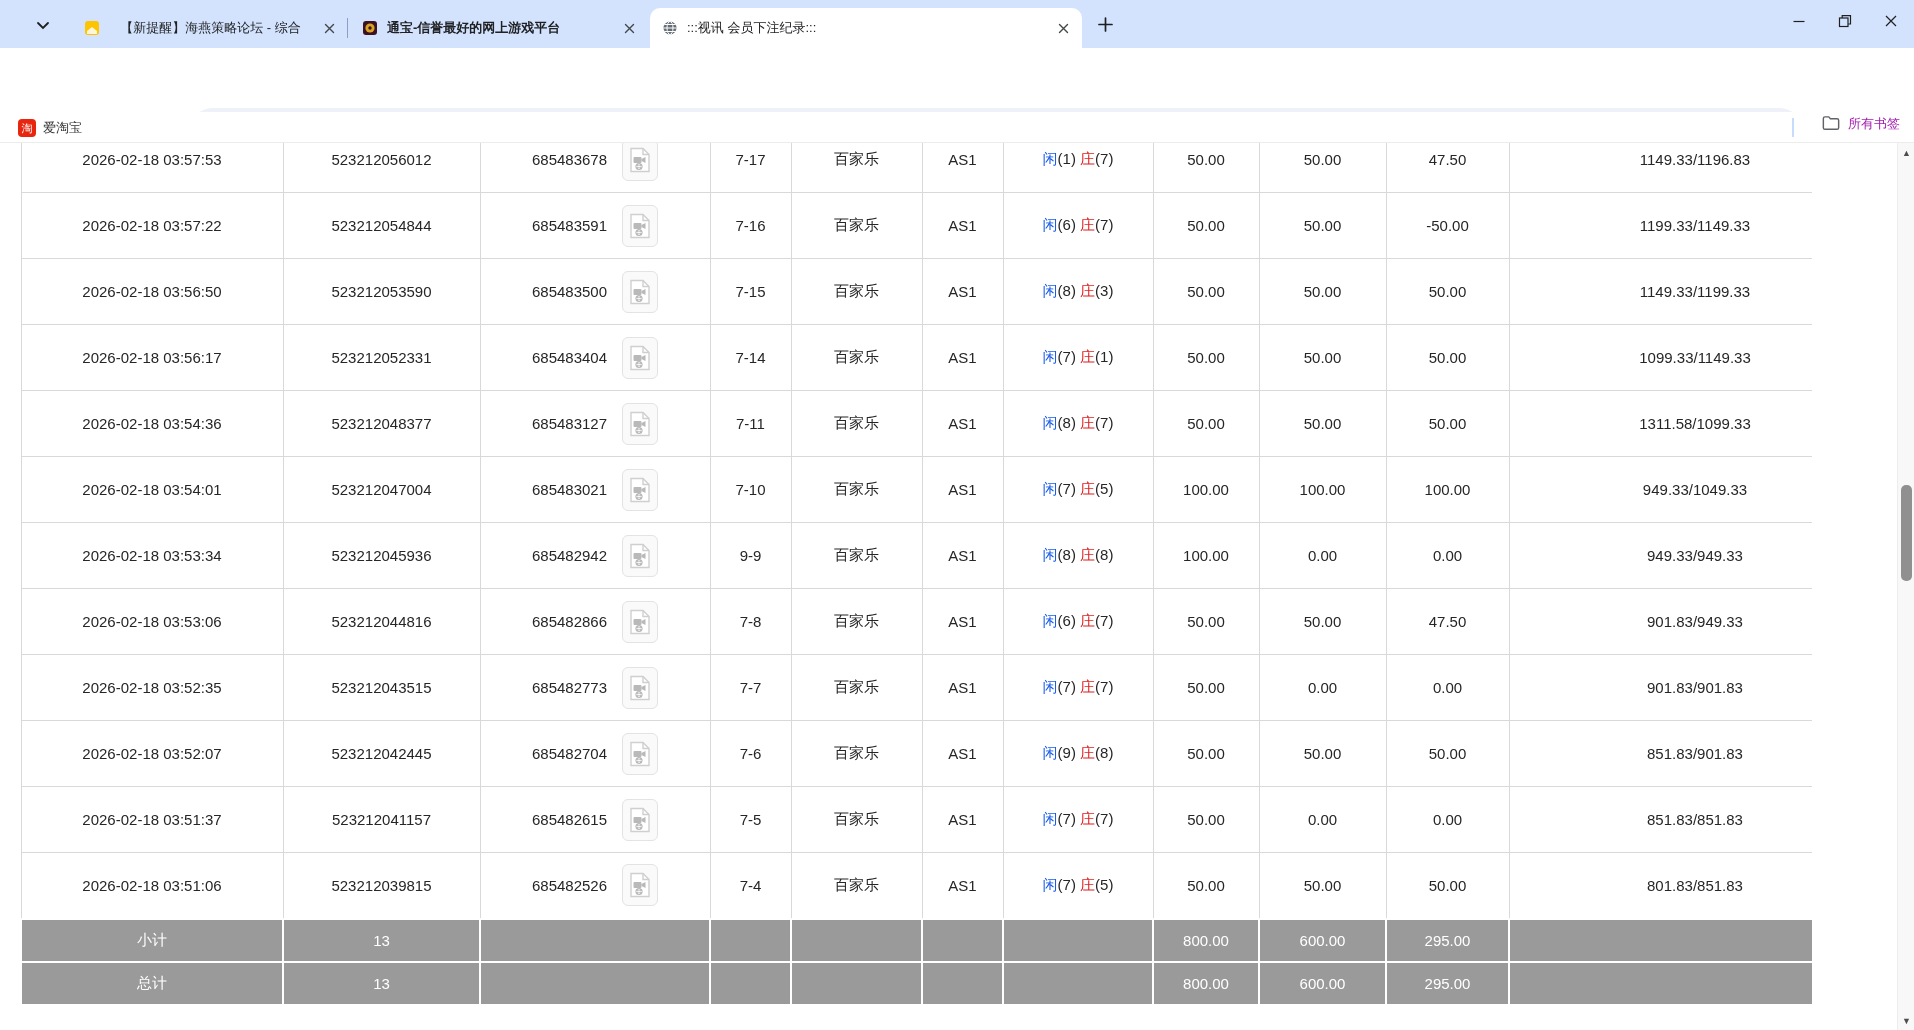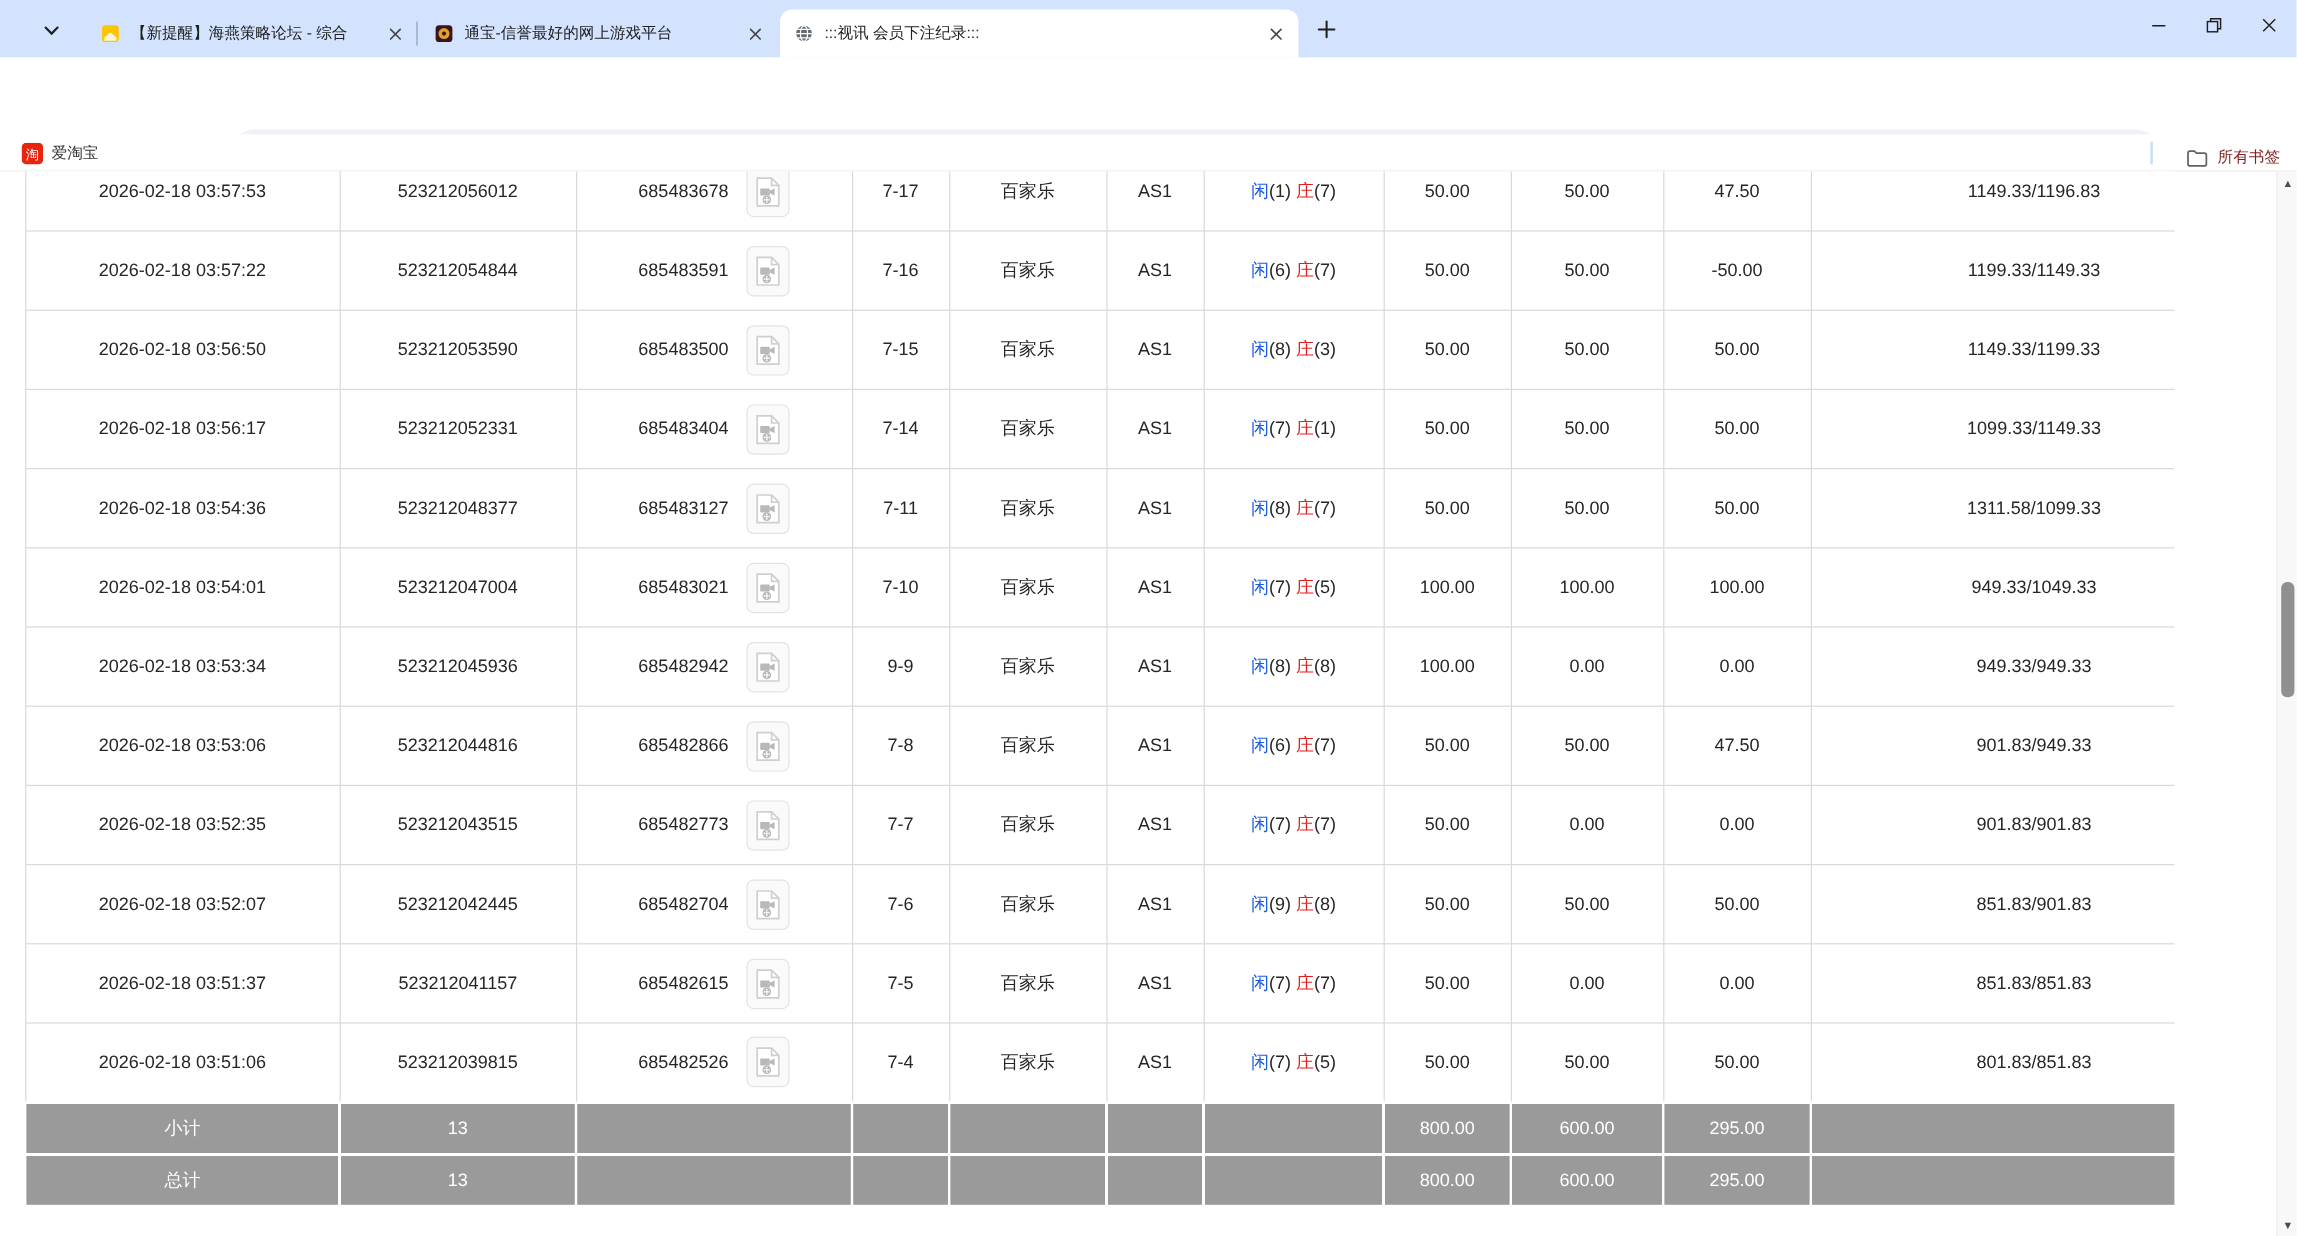--- a/index.html
+++ b/index.html
@@ -25,21 +25,21 @@
   .nav-btn { position:absolute; top:66px; width:28px; height:28px; border:none; background:transparent; border-radius:50%; cursor:pointer; display:flex; align-items:center; justify-content:center; }
   .omnibox { position:absolute; left:192px; top:60px; width:1608px; height:40px; background:#eef1f8; border-radius:20px; display:flex; align-items:center; padding:0 14px; cursor:text; }
   .omnibox .url { font-size:15.5px; color:#202124; white-space:nowrap; overflow:hidden; flex:1 1 auto; margin-left:10px; letter-spacing:.1px; }
   .icon-btn-in { width:26px; height:26px; border:none; background:transparent; border-radius:50%; cursor:pointer; flex:0 0 26px; display:flex; align-items:center; justify-content:center; }
   .profile-btn { position:absolute; left:1816px; top:66px; width:28px; height:28px; border:none; background:transparent; cursor:pointer; }
   .menu-btn { position:absolute; left:1866px; top:66px; width:28px; height:28px; border:none; background:transparent; cursor:pointer; }
 
   
   .bookmarks { position:absolute; left:0; top:112px; width:1914px; height:31px; background:#fff; border-bottom:1px solid #ececec; }
   .bm-item { position:absolute; top:3px; height:25px; display:flex; align-items:center; gap:7px; font-size:13px; color:#333; border:none; background:transparent; cursor:pointer; padding:0 6px; border-radius:6px; }
-  .bm-right { position:absolute; right:8px; top:3px; height:25px; display:flex; align-items:flex-end; gap:8px; font-size:13px; color:#7f1d1d; border:none; background:transparent; cursor:pointer; padding:0 6px; }
+  .bm-right { position:absolute; right:8px; top:3px; height:25px; display:flex; align-items:flex-start; gap:8px; font-size:13px; color:#a21caf; border:none; background:transparent; cursor:pointer; padding:0 6px; }
   .bm-divider { position:absolute; left:1792px; top:6px; width:2px; height:19px; background:#c7dbfa; }
 
   
   .content { position:absolute; left:0; top:143px; width:1812px; height:887px; background:#fff; overflow:hidden; }
   table.bet { position:absolute; left:20px; top:-17px; width:1860px; border-collapse:collapse; table-layout:fixed; }
   table.bet td { border:1px solid #d9d9d9; height:66px; text-align:center; font-size:15px; color:#262626; vertical-align:middle; background:#fff; overflow:hidden; white-space:nowrap; }
   td.c-gameid .wrap { display:flex; align-items:center; justify-content:center; gap:15px; }
   .vid-btn { width:36px; height:42px; border:1px solid #e3e3e3; background:#fafafa; border-radius:6px; cursor:pointer; display:flex; align-items:center; justify-content:center; padding:0; }
   .blue { color:#1a5ce8; }
   .red  { color:#e02020; }
@@ -58,36 +58,36 @@
 
 <div class="browser">
 
   <div class="tabstrip">
     <button class="tab-search" title="">
       <svg width="26" height="26" viewBox="0 0 26 26">
           <path d="M8 11l5 5 5-5" fill="none" stroke="#1f1f1f" stroke-width="1.8" stroke-linecap="round"></path>
         </svg>
     </button>
     <div id="tabs-container">
-        <div class="tab inactive" style="left: 72px; width: 276px;">
+        <div class="tab inactive" style="left: 72px; width: 276px; text-align: center;">
           <span class="favicon">
             <svg width="16" height="16" viewBox="0 0 16 16">
               <rect x="1" y="1" width="14" height="14" rx="3" fill="#ffc400"></rect>
               <path d="M3 11l5-4 5 4v3H3z" fill="#fff" opacity=".85"></path>
             </svg>
           </span>
           <span class="title">【新提醒】海燕策略论坛 - 综合</span>
           <button class="close">
             <svg width="11" height="11" viewBox="0 0 11 11">
               <path d="M1.5 1.5l8 8m0-8l-8 8" stroke="#44474a" stroke-width="1.4" stroke-linecap="round"></path>
             </svg>
           </button>
         </div>
         <div class="tab-sep" style="left: 347px;"></div>
-        <div class="tab inactive" style="left: 350px; width: 298px;">
+        <div class="tab inactive" style="left: 350px; width: 298px; font-weight: bold;">
           <span class="favicon">
             <svg width="16" height="16" viewBox="0 0 16 16">
               <rect x="1" y="1" width="14" height="14" rx="3" fill="#3d1220"></rect>
               <circle cx="8" cy="8" r="4.6" fill="#d9a326"></circle>
               <circle cx="8" cy="8" r="1.7" fill="#3d1220"></circle>
             </svg>
           </span>
           <span class="title">通宝-信誉最好的网上游戏平台</span>
           <button class="close">
             <svg width="11" height="11" viewBox="0 0 11 11">

